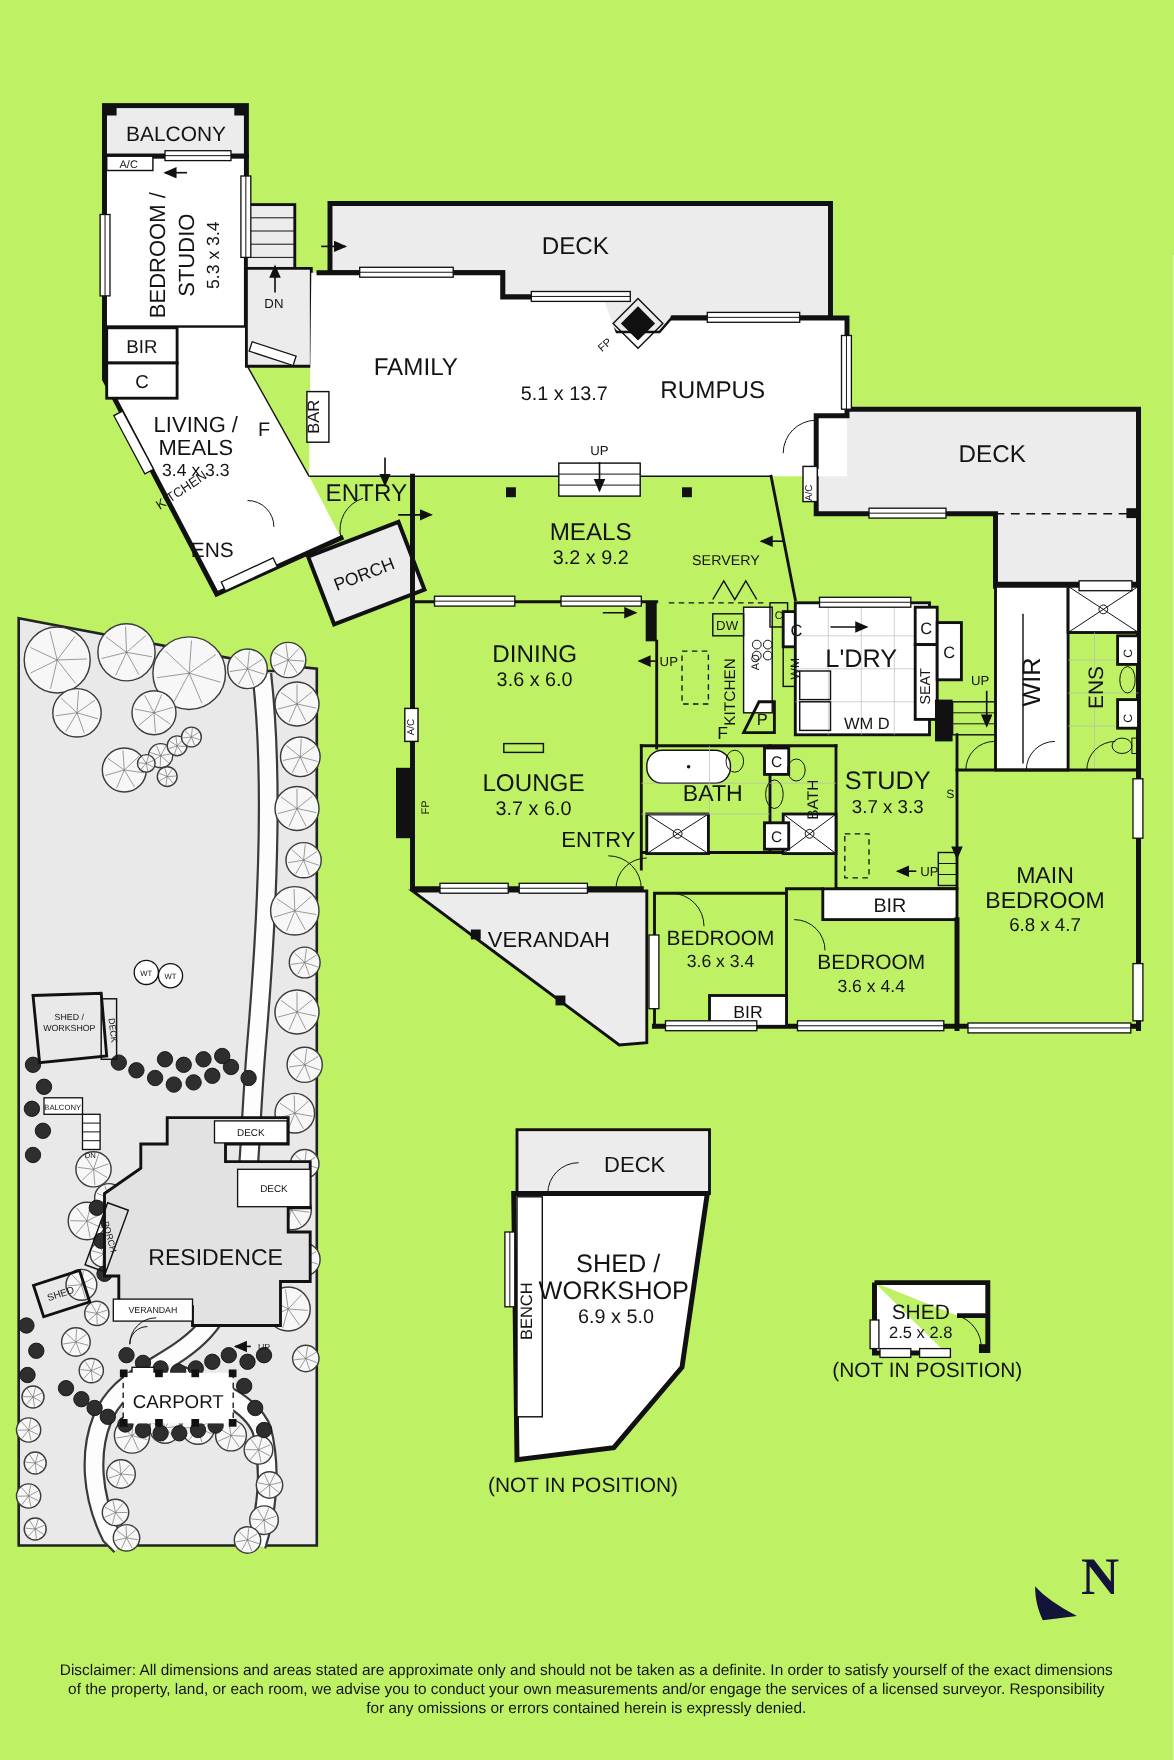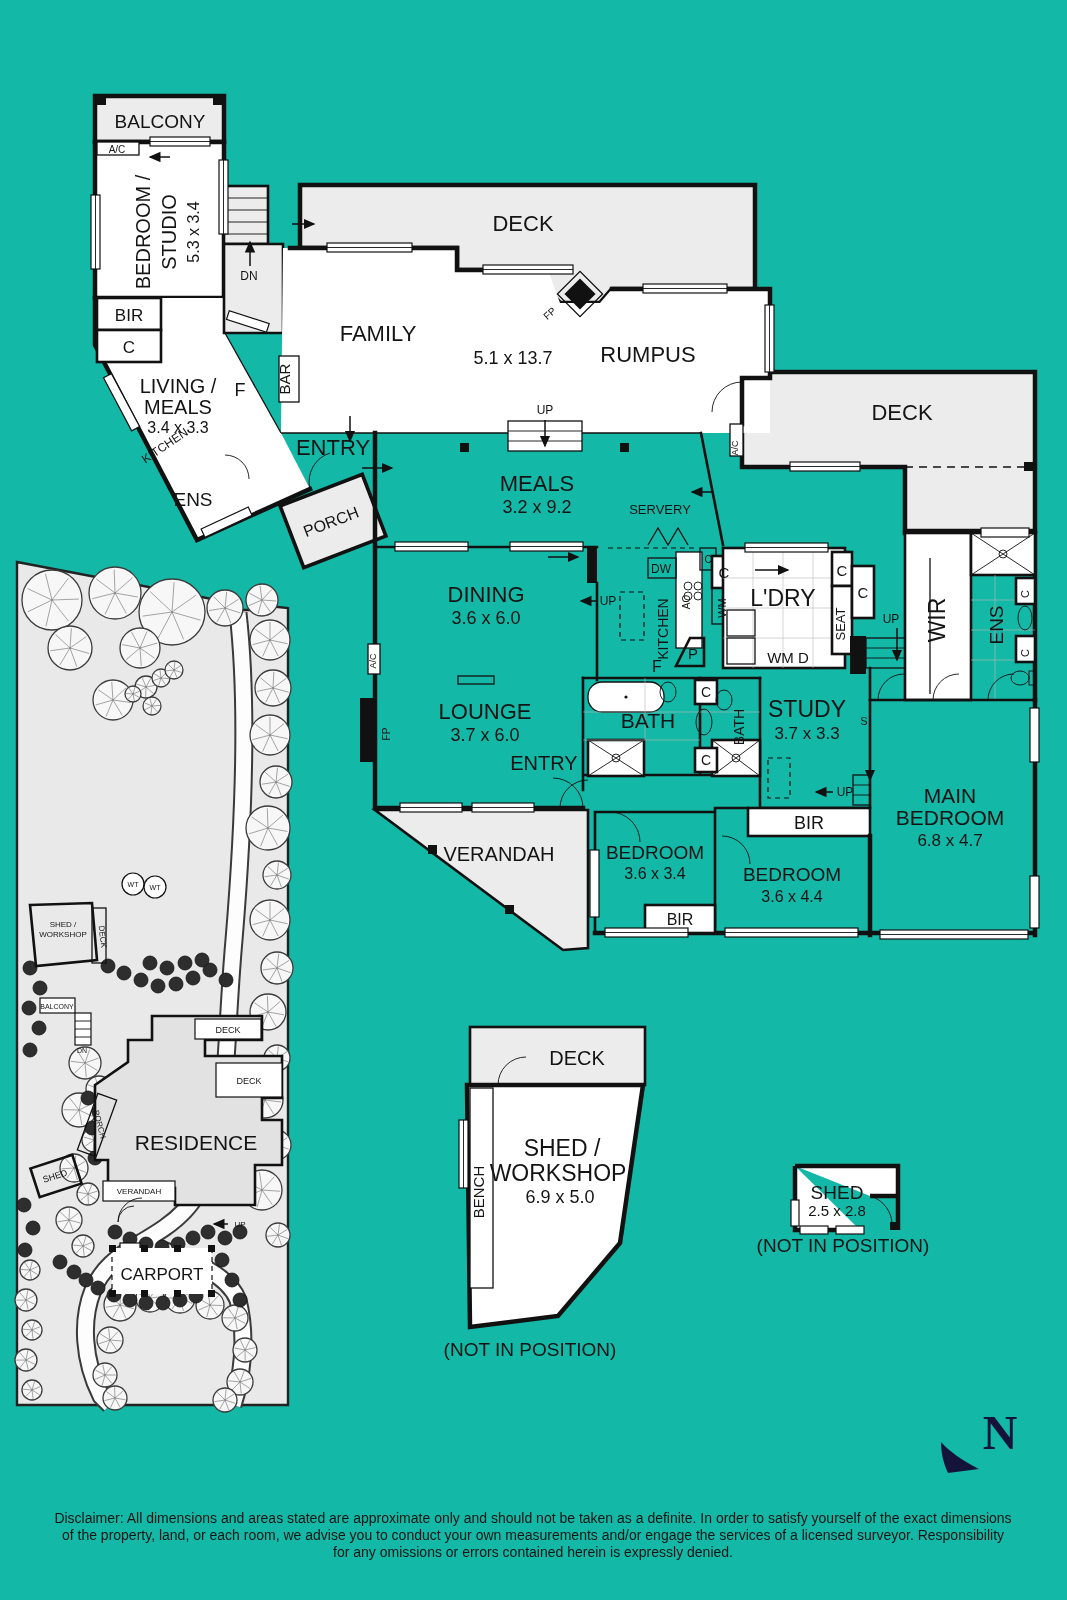--- a/index.html
+++ b/index.html
@@ -1,16 +1,16 @@
 <!DOCTYPE html>
 <html><head>
 <meta charset="utf-8">
 <style>
   html,body{margin:0;padding:0;background:#fff;}
-  .page{position:relative;width:1067px;height:1600px;background:#14b8a6;overflow:hidden;}
+  .page{position:relative;width:1067px;height:1600px;background:#bef264;overflow:hidden;}
   svg{position:absolute;left:0;top:0;}
   .w5{stroke:#111;stroke-width:4.5;fill:none;stroke-linecap:square;stroke-linejoin:miter;}
   .w3{stroke:#111;stroke-width:2.6;fill:none;stroke-linecap:square;}
   .w1{stroke:#111;stroke-width:1.3;fill:none;}
   .thin{stroke:#111;stroke-width:0.9;fill:none;}
   .grid{stroke:#b9b9b9;stroke-width:0.6;fill:none;}
   .fillg{fill:#ececec;}
   .fillw{fill:#fff;}
   .sitebg{fill:#e9e9e9;stroke:#222;stroke-width:2.4;}
   .blk{fill:#111;}

